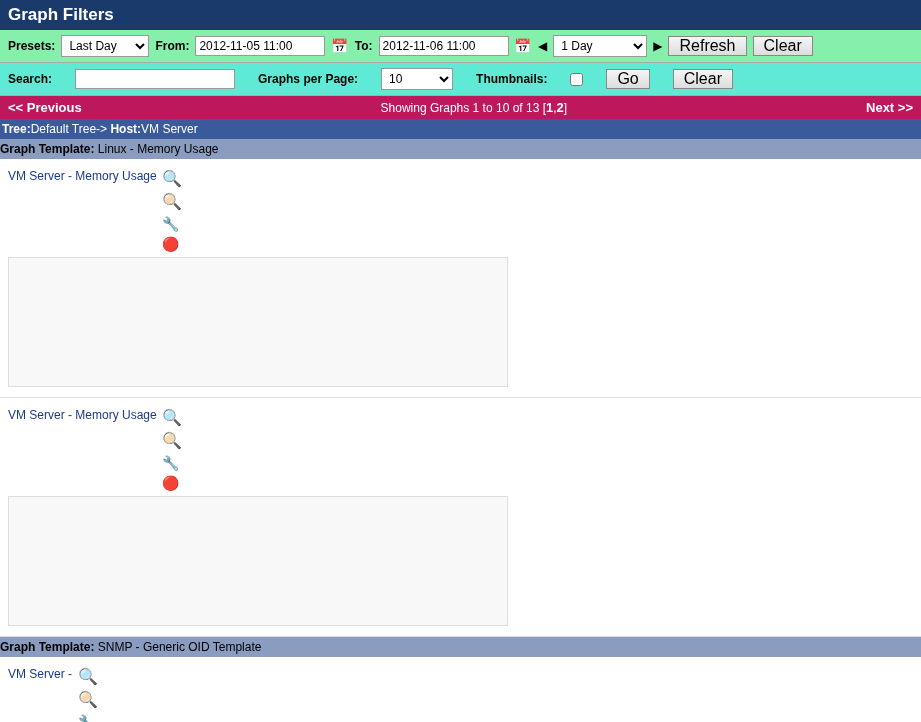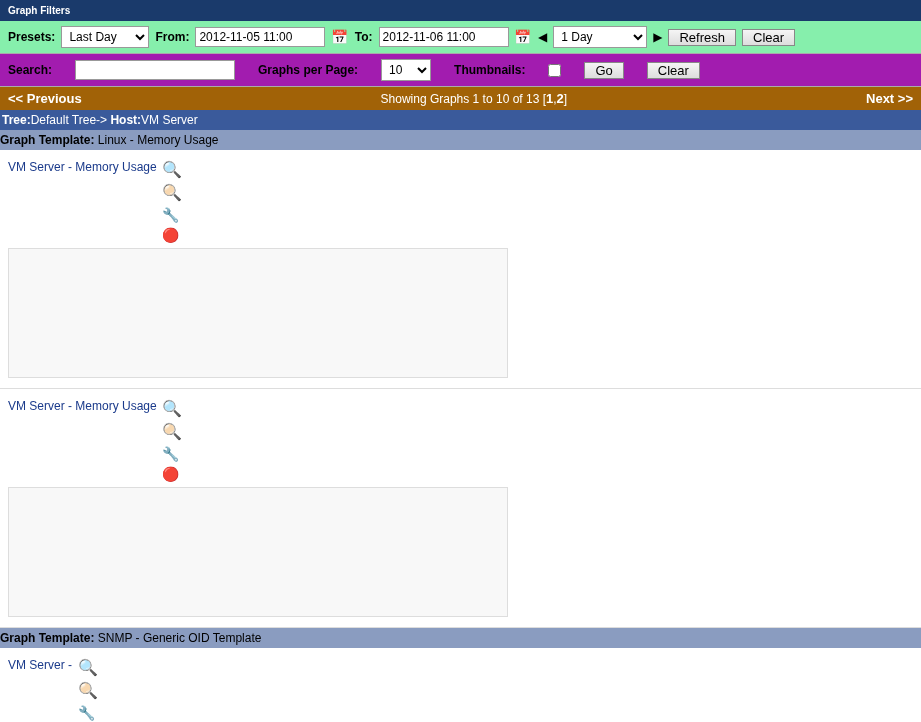--- a/index.html
+++ b/index.html
@@ -3,34 +3,34 @@
   <meta charset="utf-8">
   <style>
     * { margin: 0; padding: 0; box-sizing: border-box; }
     body { font-family: Arial, Helvetica, sans-serif; font-size: 12px; background: #fff; width: 921px; }
 
     .graph-filters-header {
       background: #1a3a6b;
       color: #fff;
       padding: 5px 8px;
       font-weight: bold;
-      font-size: 10px;
+      font-size: 17px;
     }
 
     .filters-row1 {
       background: #86efac;
       padding: 5px 8px;
       display: flex;
       align-items: center;
       gap: 6px;
       border-bottom: 1px solid #aaa;
     }
 
     .filters-row2 {
-      background: #a21caf;
+      background: #5eead4;
       padding: 5px 8px;
       display: flex;
       align-items: center;
       gap: 23px;
       border-bottom: 1px solid #aaa;
     }
 
     .filters-row1 label, .filters-row2 label {
       font-weight: bold;
       color: #000;
@@ -40,27 +40,27 @@
       border: 1px solid #999;
       padding: 2px 3px;
       font-size: 12px;
       background: #fff;
     }
 
     .btn {
       border: 1px solid #888;
       background: linear-gradient(to bottom, #f5f5f5, #ddd);
       padding: 0 10px;
-      font-size: 13px;
+      font-size: 16px;
       cursor: pointer;
       color: #000;
     }
 
     .nav-bar {
-      background: #a16207;
+      background: #be185d;
       color: #fff;
       display: flex;
       justify-content: space-between;
       align-items: center;
       padding: 4px 8px;
     }
 
     .nav-bar a {
       color: #fff;
       text-decoration: none;
@@ -172,21 +172,21 @@
 
   <button class="btn">Refresh</button>
   <button class="btn">Clear</button>
 </div>
 
 <div class="filters-row2">
   <label>Search:</label>
   <input type="text" style="width: 160px;">
 
   <label>Graphs per Page:</label>
-  <select style="width:50px;">
+  <select style="width:72px;">
     <option>5</option>
     <option selected="">10</option>
     <option>15</option>
     <option>20</option>
     <option>50</option>
   </select>
 
   <label>Thumbnails:</label>
   <input type="checkbox" style="">
 

